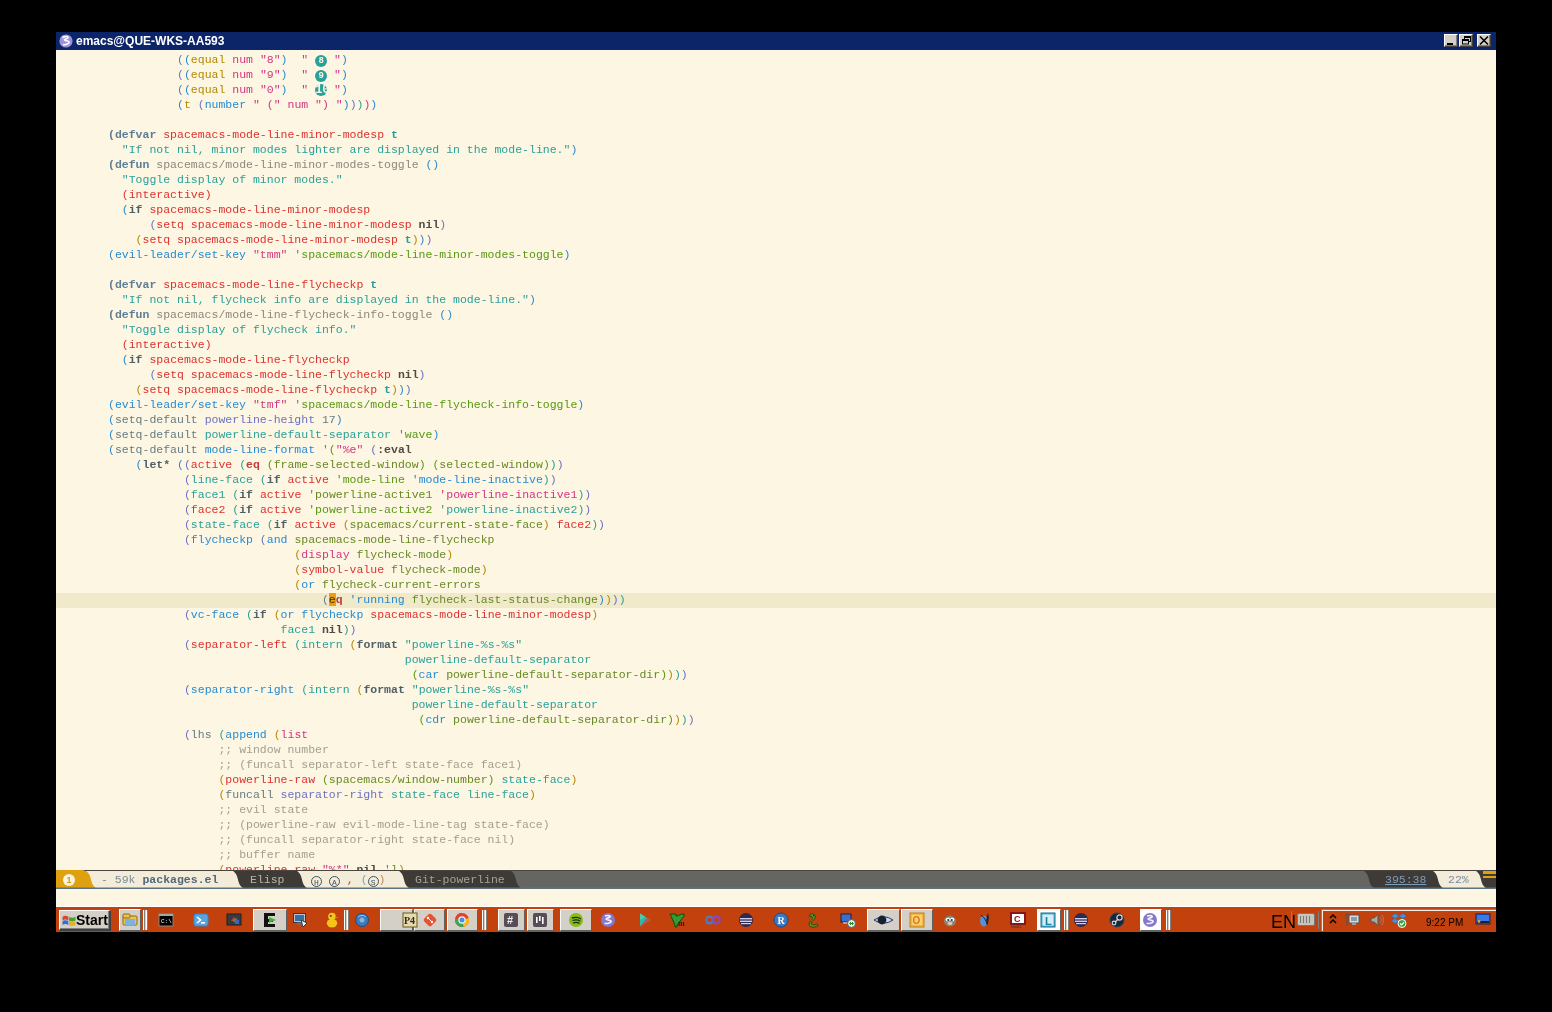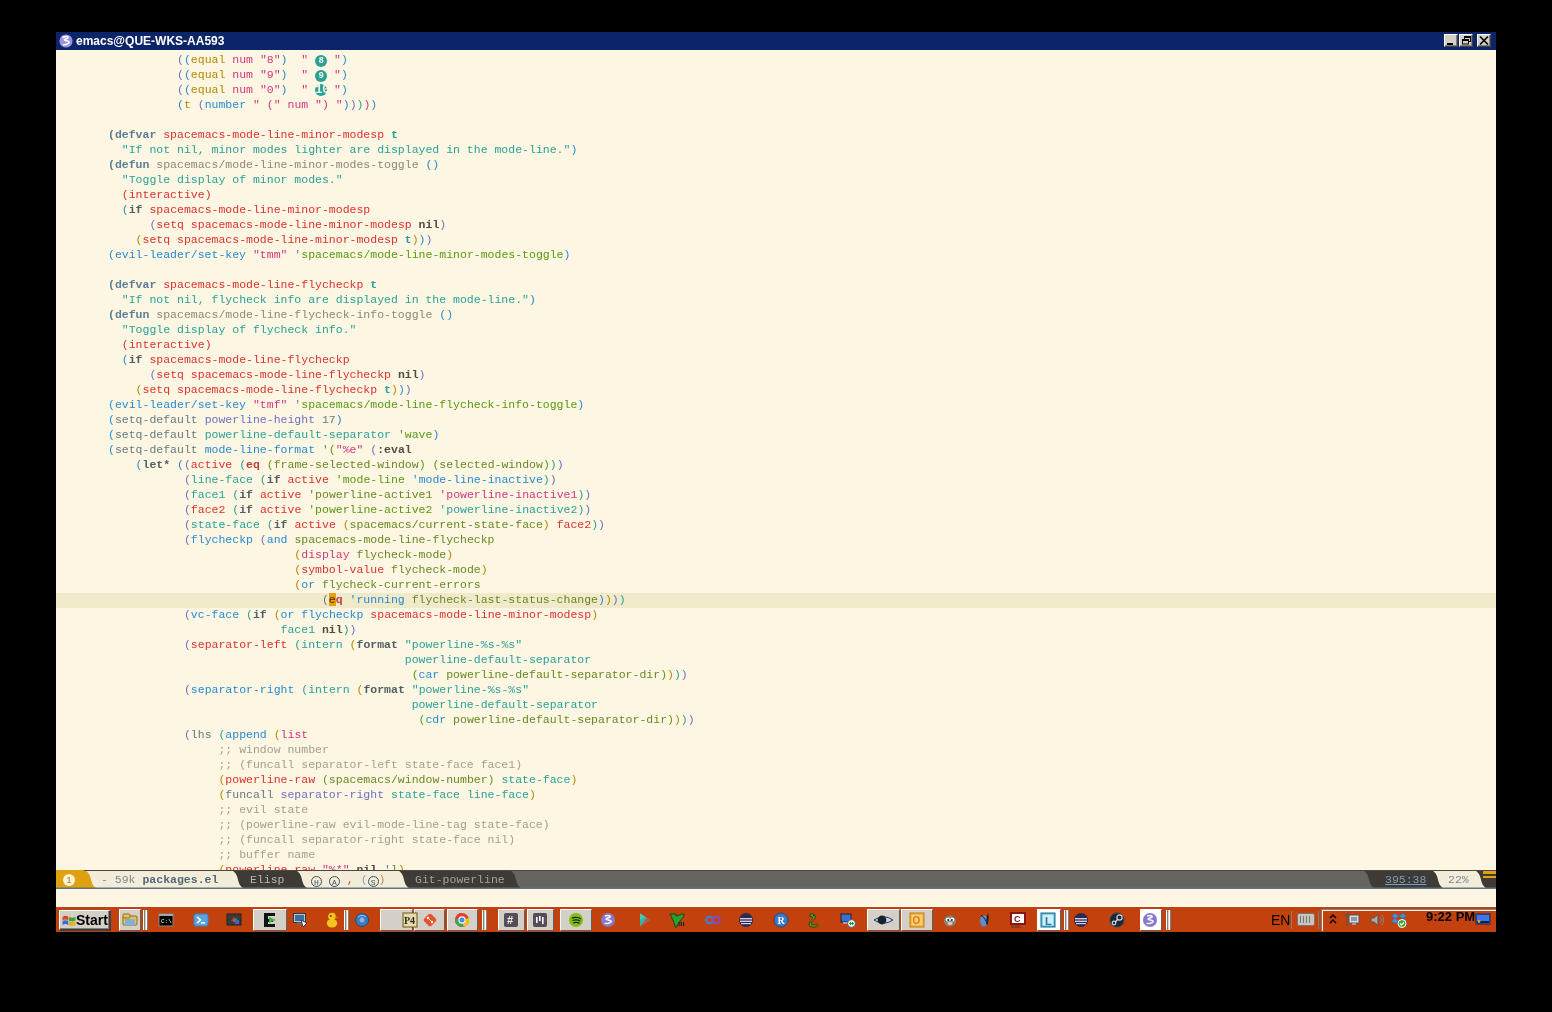--- a/index.html
+++ b/index.html
@@ -55,22 +55,22 @@
   #startbtn span { position:absolute; left:16px; top:1px; font-size:14px; font-weight:bold; color:#000; }
   .qdiv { position:absolute; top:3px; width:5px; height:20px;
           background:repeating-linear-gradient(90deg,#fff 0,#fff 1px,#808080 1px,#808080 2px,#d4d0c8 2px,#d4d0c8 3px); }
   .qbtn { position:absolute; top:2px; height:22px; background:#d4d0c8;
           border-top:1px solid #fff; border-left:1px solid #fff;
           border-right:1px solid #606060; border-bottom:1px solid #606060; }
   .icon { position:absolute; top:5px; width:16px; height:16px; }
   #tray { position:absolute; right:0px; top:2px; height:22px; width:175px;
           border-top:1px solid #808080; border-left:1px solid #808080;
           box-shadow: inset 1px 1px 0 #f4f2ee; }
-  #clock { position:absolute; left:1370px; top:2px; font-size:13px; color:#000;font-weight:bold; }
-  #en { position:absolute; left:1215px; top:5px; font-size:14px; color:#000; }
+  #clock { position:absolute; left:1370px; top:10px; font-size:10px; color:#000; }
+  #en { position:absolute; left:1215px; top:5px; font-size:18px; color:#000; }
 </style>
 </head>
 <body>
 <div id="screen">
   <div id="codearea">
     <div id="hl"></div>
     <pre id="code">          <span class="vi">(</span><span class="bl">(</span><span class="ol">equal</span> <span class="mg">num</span> <span class="mg">"8"</span><span class="bl">)</span>  <span class="mg">" </span><span class="cnum">8</span><span class="mg"> "</span><span class="bl">)</span>
           <span class="vi">(</span><span class="bl">(</span><span class="ol">equal</span> <span class="mg">num</span> <span class="mg">"9"</span><span class="bl">)</span>  <span class="mg">" </span><span class="cnum">9</span><span class="mg"> "</span><span class="bl">)</span>
           <span class="vi">(</span><span class="bl">(</span><span class="ol">equal</span> <span class="mg">num</span> <span class="mg">"0"</span><span class="bl">)</span>  <span class="mg">" </span><span class="cnum" style="font-size:12px">10</span><span class="mg"> "</span><span class="bl">)</span>
           <span class="bl">(</span><span class="ol">t</span> <span class="vi">(</span><span class="bl">number</span> <span class="mg">" (" </span><span class="mg">num</span><span class="mg"> ") "</span><span class="bl">)</span><span class="vi">)</span><span class="tl">)</span><span class="mg">)</span><span class="bl">)</span>

